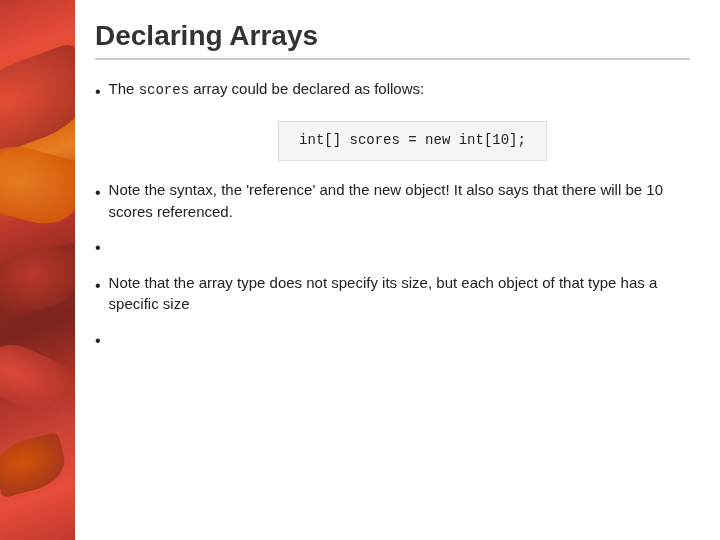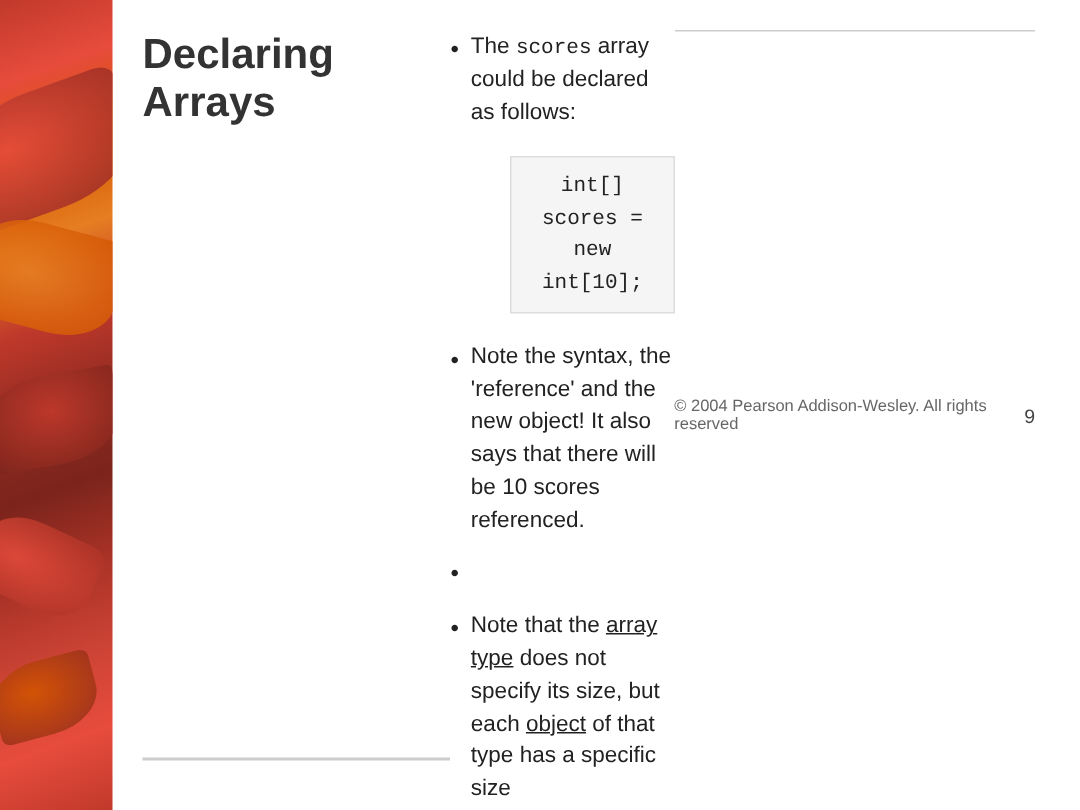--- a/index.html
+++ b/index.html
@@ -97,21 +97,21 @@
       left: -5px;
       transform: rotate(-15deg);
       opacity: 0.9;
     }
 
     
     .content {
       flex: 1;
       padding: 20px 30px 15px 20px;
       display: flex;
-      flex-direction: row;
+      flex-direction: column;
     }
 
     .slide-title {
       font-size: 28px;
       font-weight: bold;
       color: #333;
       margin-bottom: 18px;
       border-bottom: 2px solid #ccc;
       padding-bottom: 6px;
     }
@@ -155,21 +155,20 @@
       text-align: center;
       width: fit-content;
     }
 
     code {
       font-family: Liberation Mono, monospace;
       font-size: 14px;
     }
 
     .underline {
-      text-decoration: underline;
       margin-top: 34px;
     }
 
     .footer {
       display: flex;
       justify-content: space-between;
       align-items: center;
       padding-top: 8px;
       border-top: 1px solid #ccc;
       font-size: 11px;
@@ -229,18 +228,14 @@
           Note that the <span class="underline">array type</span> does not specify its size, but each <span class="underline">object</span> of that type has a specific size
         </span>
       </li>
 
       <li class="bullet-item">
         <span class="bullet-dot">•</span>
       </li>
 
     </ul>
 
-    <div class="footer">
-      <span class="copyright">© 2004 Pearson Addison-Wesley. All rights reserved</span>
-      <span class="page-num">9</span>
-    </div>
   </div>
 </div>
 
 </body></html>

